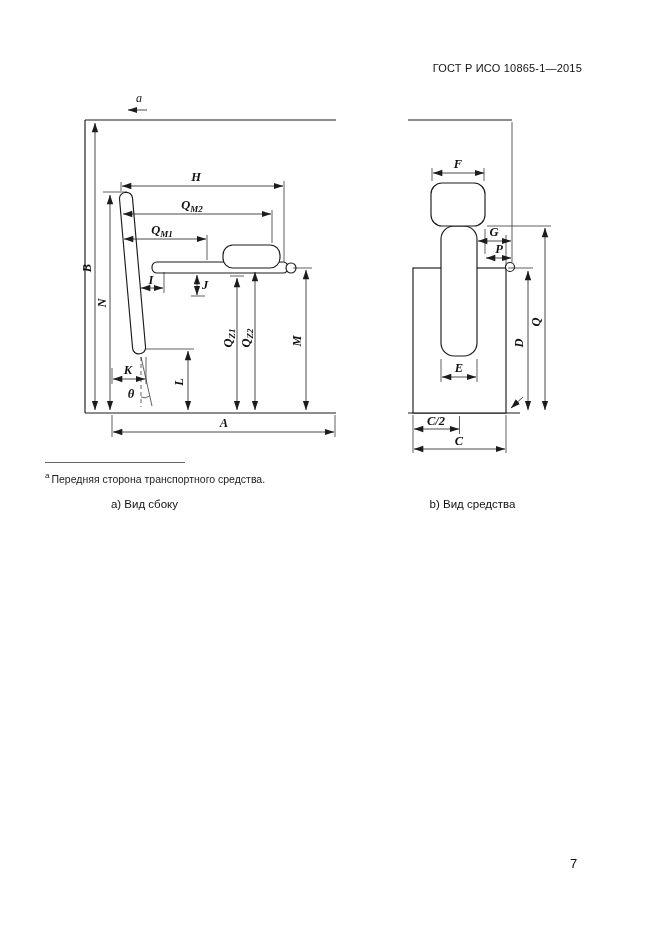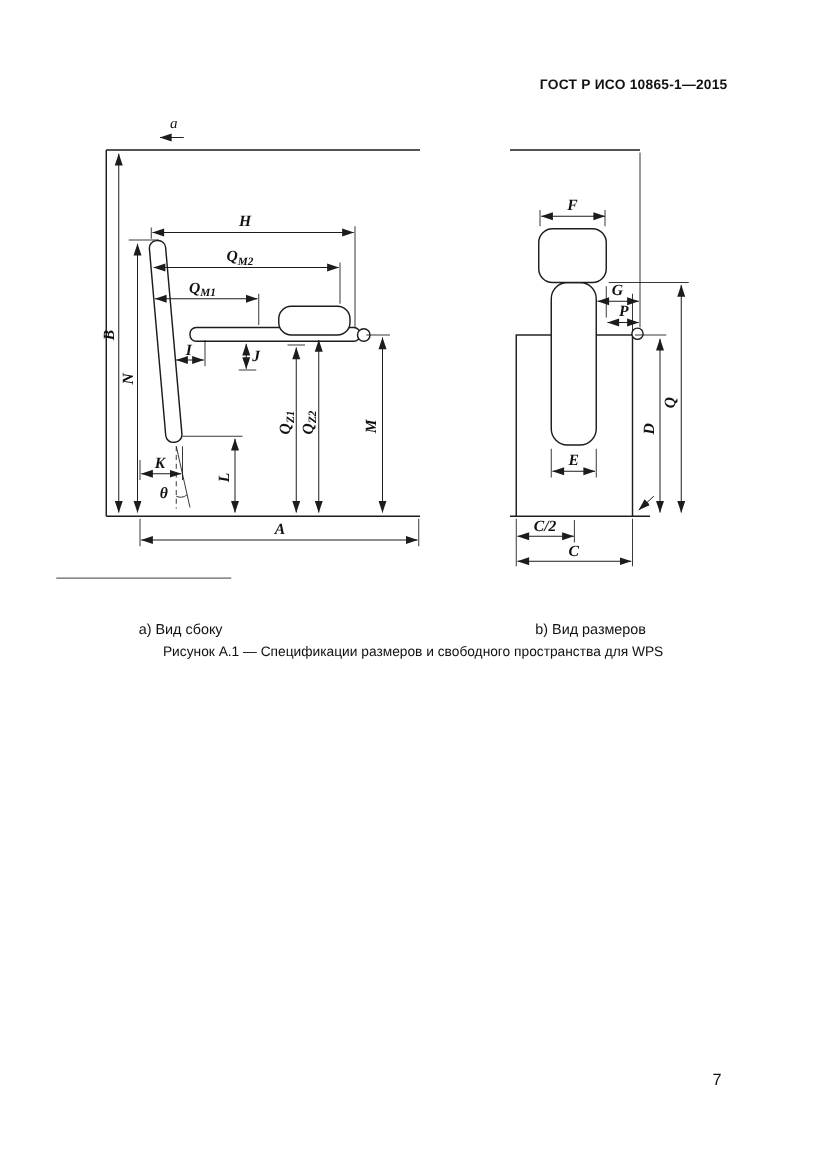--- a/index.html
+++ b/index.html
@@ -4,21 +4,21 @@
 <style>
   * { margin:0; padding:0; box-sizing:border-box; }
   html,body { background:#ededed; }
   body { font-family:"Liberation Sans", sans-serif; }
   .page {
     position:relative; width:661px; height:936px; background:#fff;
     margin:0 auto; overflow:hidden; color:#111;
   }
   .header {
     position:absolute; top:62px; left:330px; width:252px;
-    text-align:right; font-size:11px; font-weight:bold; letter-spacing:.2px;
+    text-align:right; font-size:11px; font-weight:normal; letter-spacing:.2px;
   }
   svg.drawing { position:absolute; top:0; left:0; display:block; }
 
   
   .sline   { stroke:#1c1c1c; stroke-width:1.15; fill:none; }
   .thin    { stroke:#1c1c1c; stroke-width:0.7;  fill:none; }
   .dimline { stroke:#1c1c1c; stroke-width:0.8;  fill:none;
              marker-start:url(#as); marker-end:url(#ae); }
   .lead    { stroke:#1c1c1c; stroke-width:0.8; fill:none; marker-end:url(#ae); }
   .shape   { stroke:#1c1c1c; stroke-width:1.15; fill:#fff; }
@@ -140,19 +140,21 @@
       <text class="dim" x="499" y="253">P</text>
       <text class="dim" transform="translate(540,322) rotate(-90)">Q</text>
       <text class="dim" transform="translate(523,343) rotate(-90)">D</text>
       <text class="dim" x="459" y="372">E</text>
       <text class="dim" x="436" y="425">C/2</text>
       <text class="dim" x="459" y="445">C</text>
     </g>
   </svg>
 
   <div class="footnote-rule"></div>
+  <div class="footnote">
+    <sup>a</sup><span>Передняя сторона транспортного средства.</span>
+  </div>
 
   <div class="caption caption-a">a) Вид сбоку</div>
-  <div class="caption caption-b">b) Вид размеров</div>
-  <div class="figure-caption">Рисунок А.1 — Спецификации размеров и свободного пространства для WPS</div>
+  <div class="caption caption-b">b) Вид средства</div>
 
   <div class="page-number">7</div>
 </div>
 
 </body></html>

